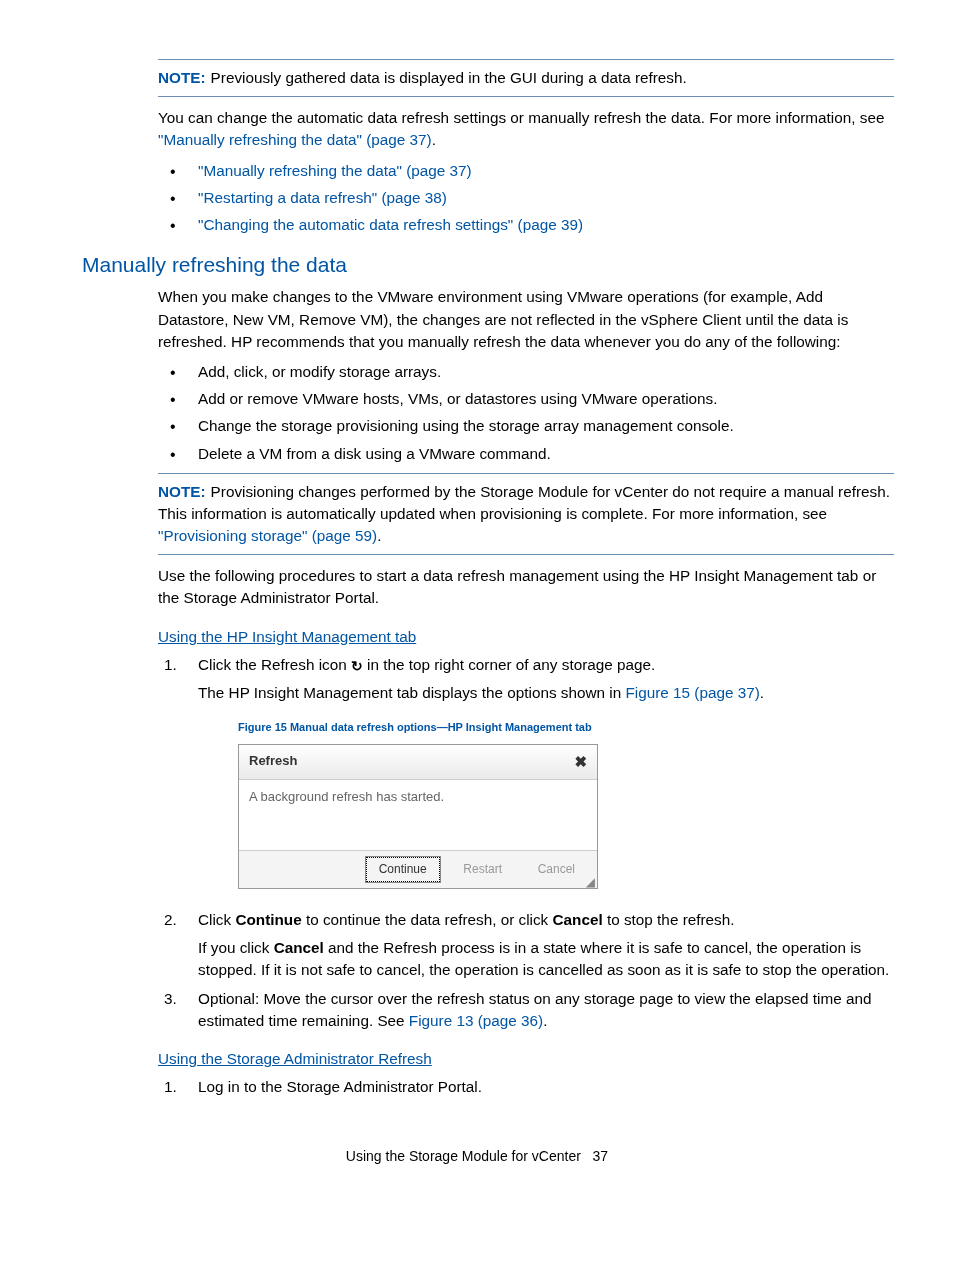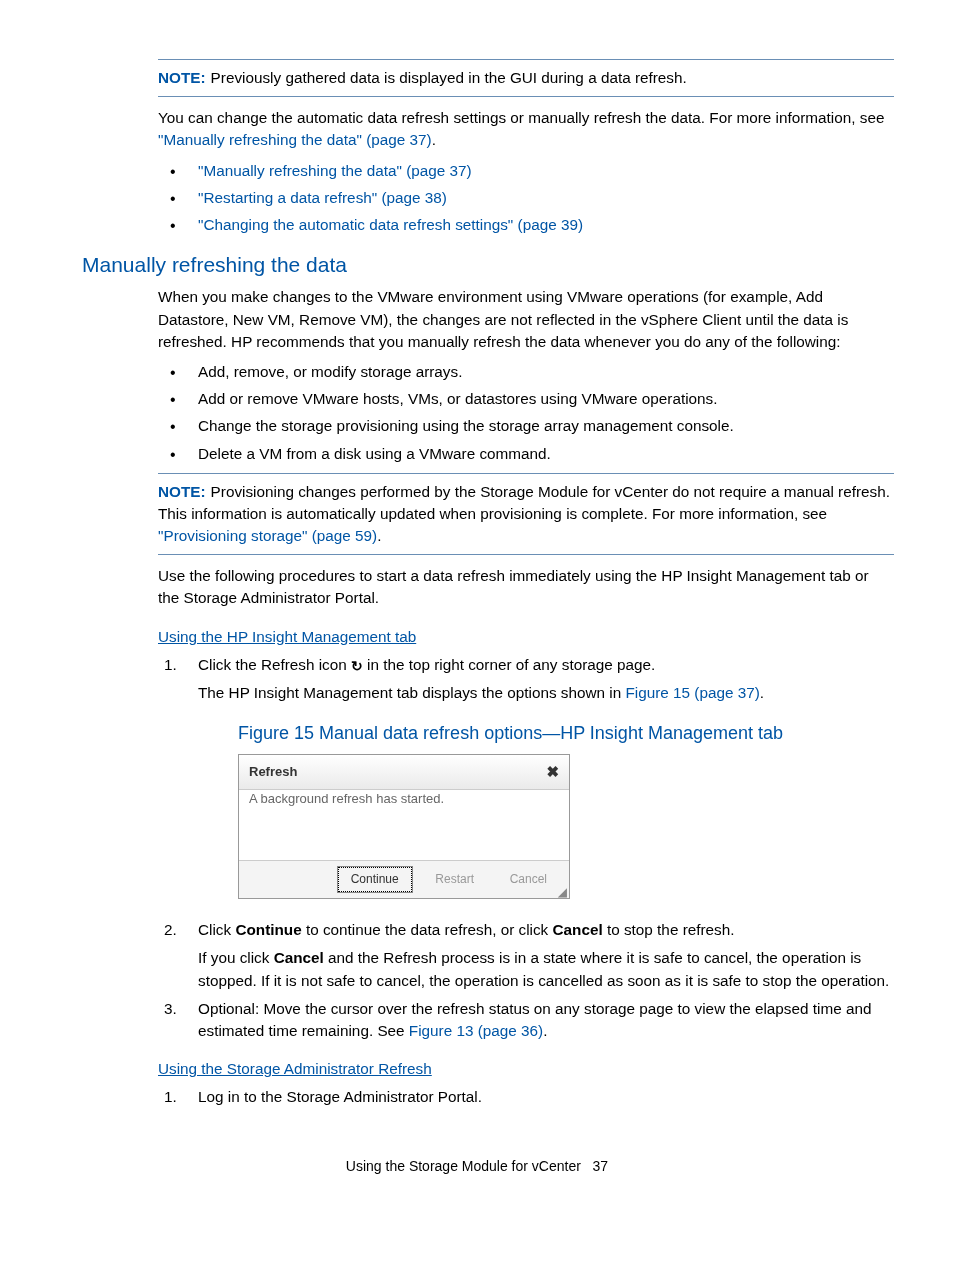--- a/index.html
+++ b/index.html
@@ -69,45 +69,45 @@
     margin: 6px 0;
   }
   ol.steps > li::before {
     content: counter(step) ".";
     position: absolute;
     left: 6px;
     top: 0;
   }
   .fig-caption {
     color: #0055a5;
-    font-weight: normal;
-    font-size: 18px;
+    font-weight: bold;
+    font-size: 11px;
     margin: 16px 0 8px 40px;
   }
   .dialog {
-    width: 332px;
+    width: 360px;
     margin: 0 0 20px 40px;
     border: 1px solid #999;
     background: #f5f5f5;
     font-size: 13px;
     font-family: Arial, sans-serif;
     color: #333;
     position: relative;
   }
   .dialog-header {
     background: linear-gradient(#fff,#eaeaea);
     border-bottom: 1px solid #ccc;
     padding: 6px 10px;
     font-weight: bold;
     display: flex;
     justify-content: space-between;
     align-items: center;
   }
   .dialog-body {
-    padding: 0 10px 40px 10px;
+    padding: 8px 10px 40px 10px;
     background: #fff;
     color: #666;
     min-height: 70px;
   }
   .dialog-footer {
     border-top: 1px solid #ccc;
     background: #f4f4f4;
     padding: 6px;
     text-align: right;
     position: relative;
@@ -164,31 +164,31 @@
     <li><span class="link">"Changing the automatic data refresh settings" (page 39)</span></li>
   </ul>
 </div>
 
 <div class="h3">Manually refreshing the data</div>
 
 <div class="content">
   <p>When you make changes to the VMware environment using VMware operations (for example, Add Datastore, New VM, Remove VM), the changes are not reflected in the vSphere Client until the data is refreshed. HP recommends that you manually refresh the data whenever you do any of the following:</p>
 
   <ul class="bullets">
-    <li>Add, remove, or modify storage arrays.</li>
+    <li>Add, click, or modify storage arrays.</li>
     <li>Add or remove VMware hosts, VMs, or datastores using VMware operations.</li>
     <li>Change the storage provisioning using the storage array management console.</li>
     <li>Delete a VM from a disk using a VMware command.</li>
   </ul>
 
   <div class="note-block">
     <span class="note-label">NOTE:</span><span>Provisioning changes performed by the Storage Module for vCenter do not require a manual refresh. This information is automatically updated when provisioning is complete. For more information, see </span><span class="link">"Provisioning storage" (page 59)</span><span>.</span>
   </div>
 
-  <p>Use the following procedures to start a data refresh immediately using the HP Insight Management tab or the Storage Administrator Portal.</p>
+  <p>Use the following procedures to start a data refresh management using the HP Insight Management tab or the Storage Administrator Portal.</p>
 
   <div class="h4">Using the HP Insight Management tab</div>
 
   <ol class="steps">
     <li>
       <span>Click the Refresh icon </span><span class="refresh-icon">↻</span><span> in the top right corner of any storage page.</span>
       <p style="margin-top:6px;">
         <span>The HP Insight Management tab displays the options shown in </span><span class="link">Figure 15 (page 37)</span><span>.</span>
       </p>
 

